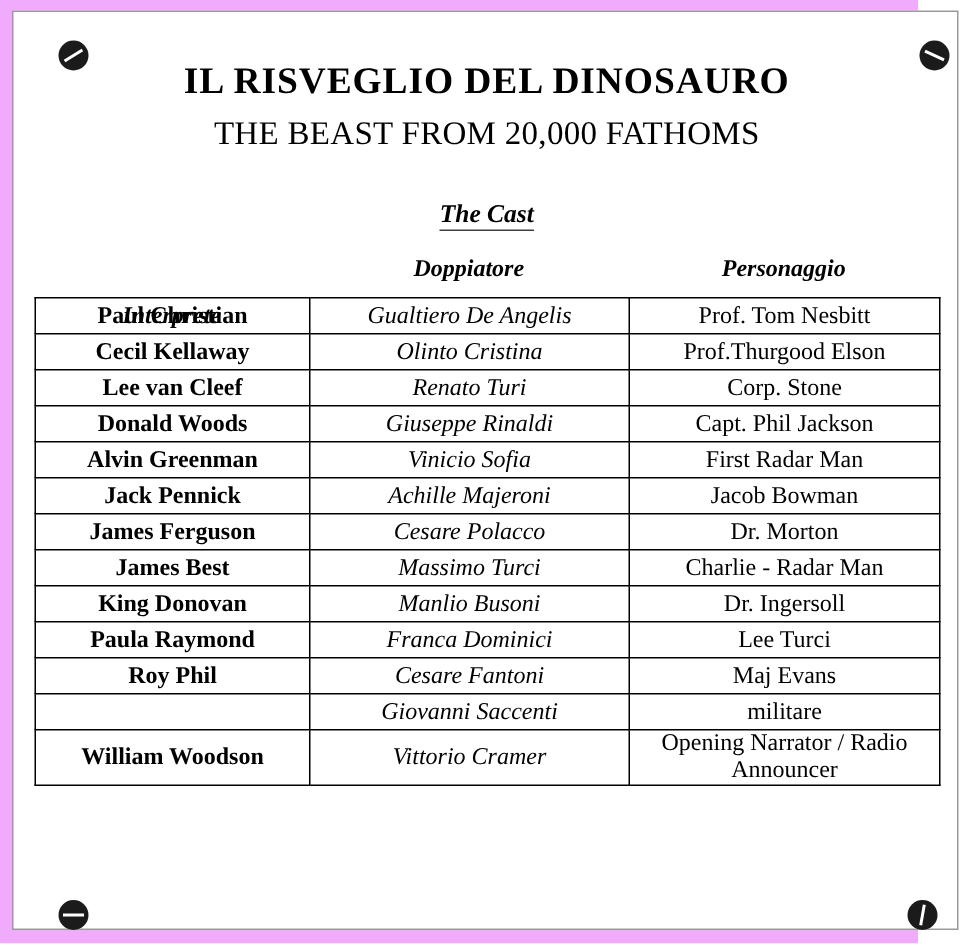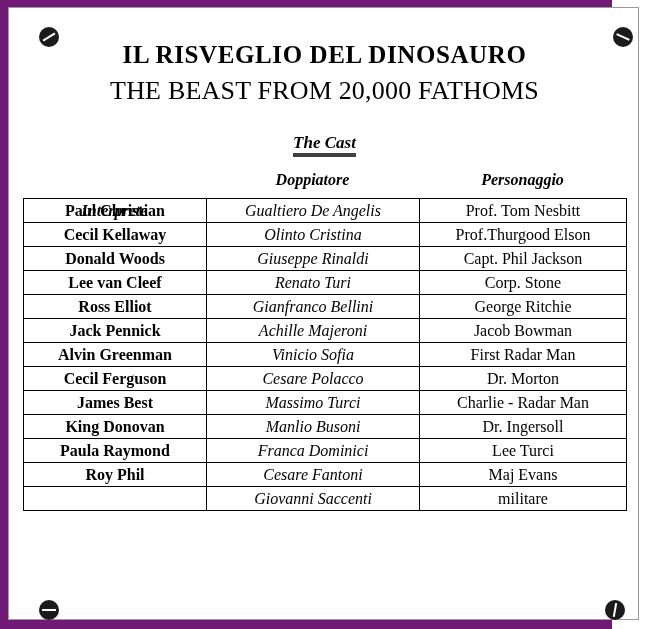--- a/index.html
+++ b/index.html
@@ -11,21 +11,21 @@
     width: 648px;
     height: 629px;
     font-family: "Liberation Serif", serif;
     overflow: hidden;
   }
   .page {
     position: relative;
     width: 612px;
     height: 629px;
     box-sizing: border-box;
-    background: #701a75;
+    background: #f0abfc;
   }
   .sheet {
     position: absolute;
     left: 8px;
     top: 7px;
     width: 631px;
     height: 613px;
     box-sizing: border-box;
     border: 1px solid #9a9a9a;
     background: #ffffff;
@@ -62,38 +62,38 @@
   }
   .title-main {
     font-size: 25px;
     font-weight: bold;
     letter-spacing: 0.6px;
     color: #000;
     font-variant: small-caps;
     text-transform: none;
   }
   .title-sub {
-    font-size: 26px;
+    font-size: 22px;
     color: #000;
     margin-top: 7px;
     letter-spacing: 0.2px;
   }
   .cast-label {
     position: absolute;
     left: 0;
     top: 125px;
     width: 631px;
     text-align: center;
     font-size: 17px;
     font-style: italic;
     font-weight: bold;
     color: #000;
   }
   .cast-label span {
-    border-bottom: 4px solid #404040;
+    border-bottom: 1px solid #404040;
     padding-bottom: 1px;
   }
 
   .col-heads {
     position: absolute;
     left: 14px;
     top: 163px;
     width: 603px;
     display: flex;
   }
@@ -179,46 +179,41 @@
             <td class="interprete">Paul Christian</td>
             <td class="doppiatore">Gualtiero De Angelis</td>
             <td class="personaggio">Prof. Tom Nesbitt</td>
           </tr>
           <tr>
             <td class="interprete">Cecil Kellaway</td>
             <td class="doppiatore">Olinto Cristina</td>
             <td class="personaggio">Prof.Thurgood Elson</td>
           </tr>
           <tr>
+            <td class="interprete">Lee van Cleef</td>
+            <td class="doppiatore">Renato Turi</td>
+            <td class="personaggio">Corp. Stone</td>
+          </tr>
+          <tr>
             <td class="interprete">Donald Woods</td>
             <td class="doppiatore">Giuseppe Rinaldi</td>
             <td class="personaggio">Capt. Phil Jackson</td>
           </tr>
           <tr>
-            <td class="interprete">Lee van Cleef</td>
-            <td class="doppiatore">Renato Turi</td>
-            <td class="personaggio">Corp. Stone</td>
-          </tr>
-          <tr>
-            <td class="interprete">Ross Elliot</td>
-            <td class="doppiatore">Gianfranco Bellini</td>
-            <td class="personaggio">George Ritchie</td>
+            <td class="interprete">Alvin Greenman</td>
+            <td class="doppiatore">Vinicio Sofia</td>
+            <td class="personaggio">First Radar Man</td>
           </tr>
           <tr>
             <td class="interprete">Jack Pennick</td>
             <td class="doppiatore">Achille Majeroni</td>
             <td class="personaggio">Jacob Bowman</td>
           </tr>
           <tr>
-            <td class="interprete">Alvin Greenman</td>
-            <td class="doppiatore">Vinicio Sofia</td>
-            <td class="personaggio">First Radar Man</td>
-          </tr>
-          <tr>
-            <td class="interprete">Cecil Ferguson</td>
+            <td class="interprete">James Ferguson</td>
             <td class="doppiatore">Cesare Polacco</td>
             <td class="personaggio">Dr. Morton</td>
           </tr>
           <tr>
             <td class="interprete">James Best</td>
             <td class="doppiatore">Massimo Turci</td>
             <td class="personaggio">Charlie - Radar Man</td>
           </tr>
           <tr>
             <td class="interprete">King Donovan</td>
@@ -233,17 +228,22 @@
           <tr>
             <td class="interprete">Roy Phil</td>
             <td class="doppiatore">Cesare Fantoni</td>
             <td class="personaggio">Maj Evans</td>
           </tr>
           <tr>
             <td class="interprete"></td>
             <td class="doppiatore">Giovanni Saccenti</td>
             <td class="personaggio">militare</td>
           </tr>
+          <tr>
+            <td class="interprete tall">William Woodson</td>
+            <td class="doppiatore tall">Vittorio Cramer</td>
+            <td class="personaggio tall">Opening Narrator / Radio Announcer</td>
+          </tr>
         </tbody>
     </table>
 
   </div>
 </div>
 
 </body></html>

